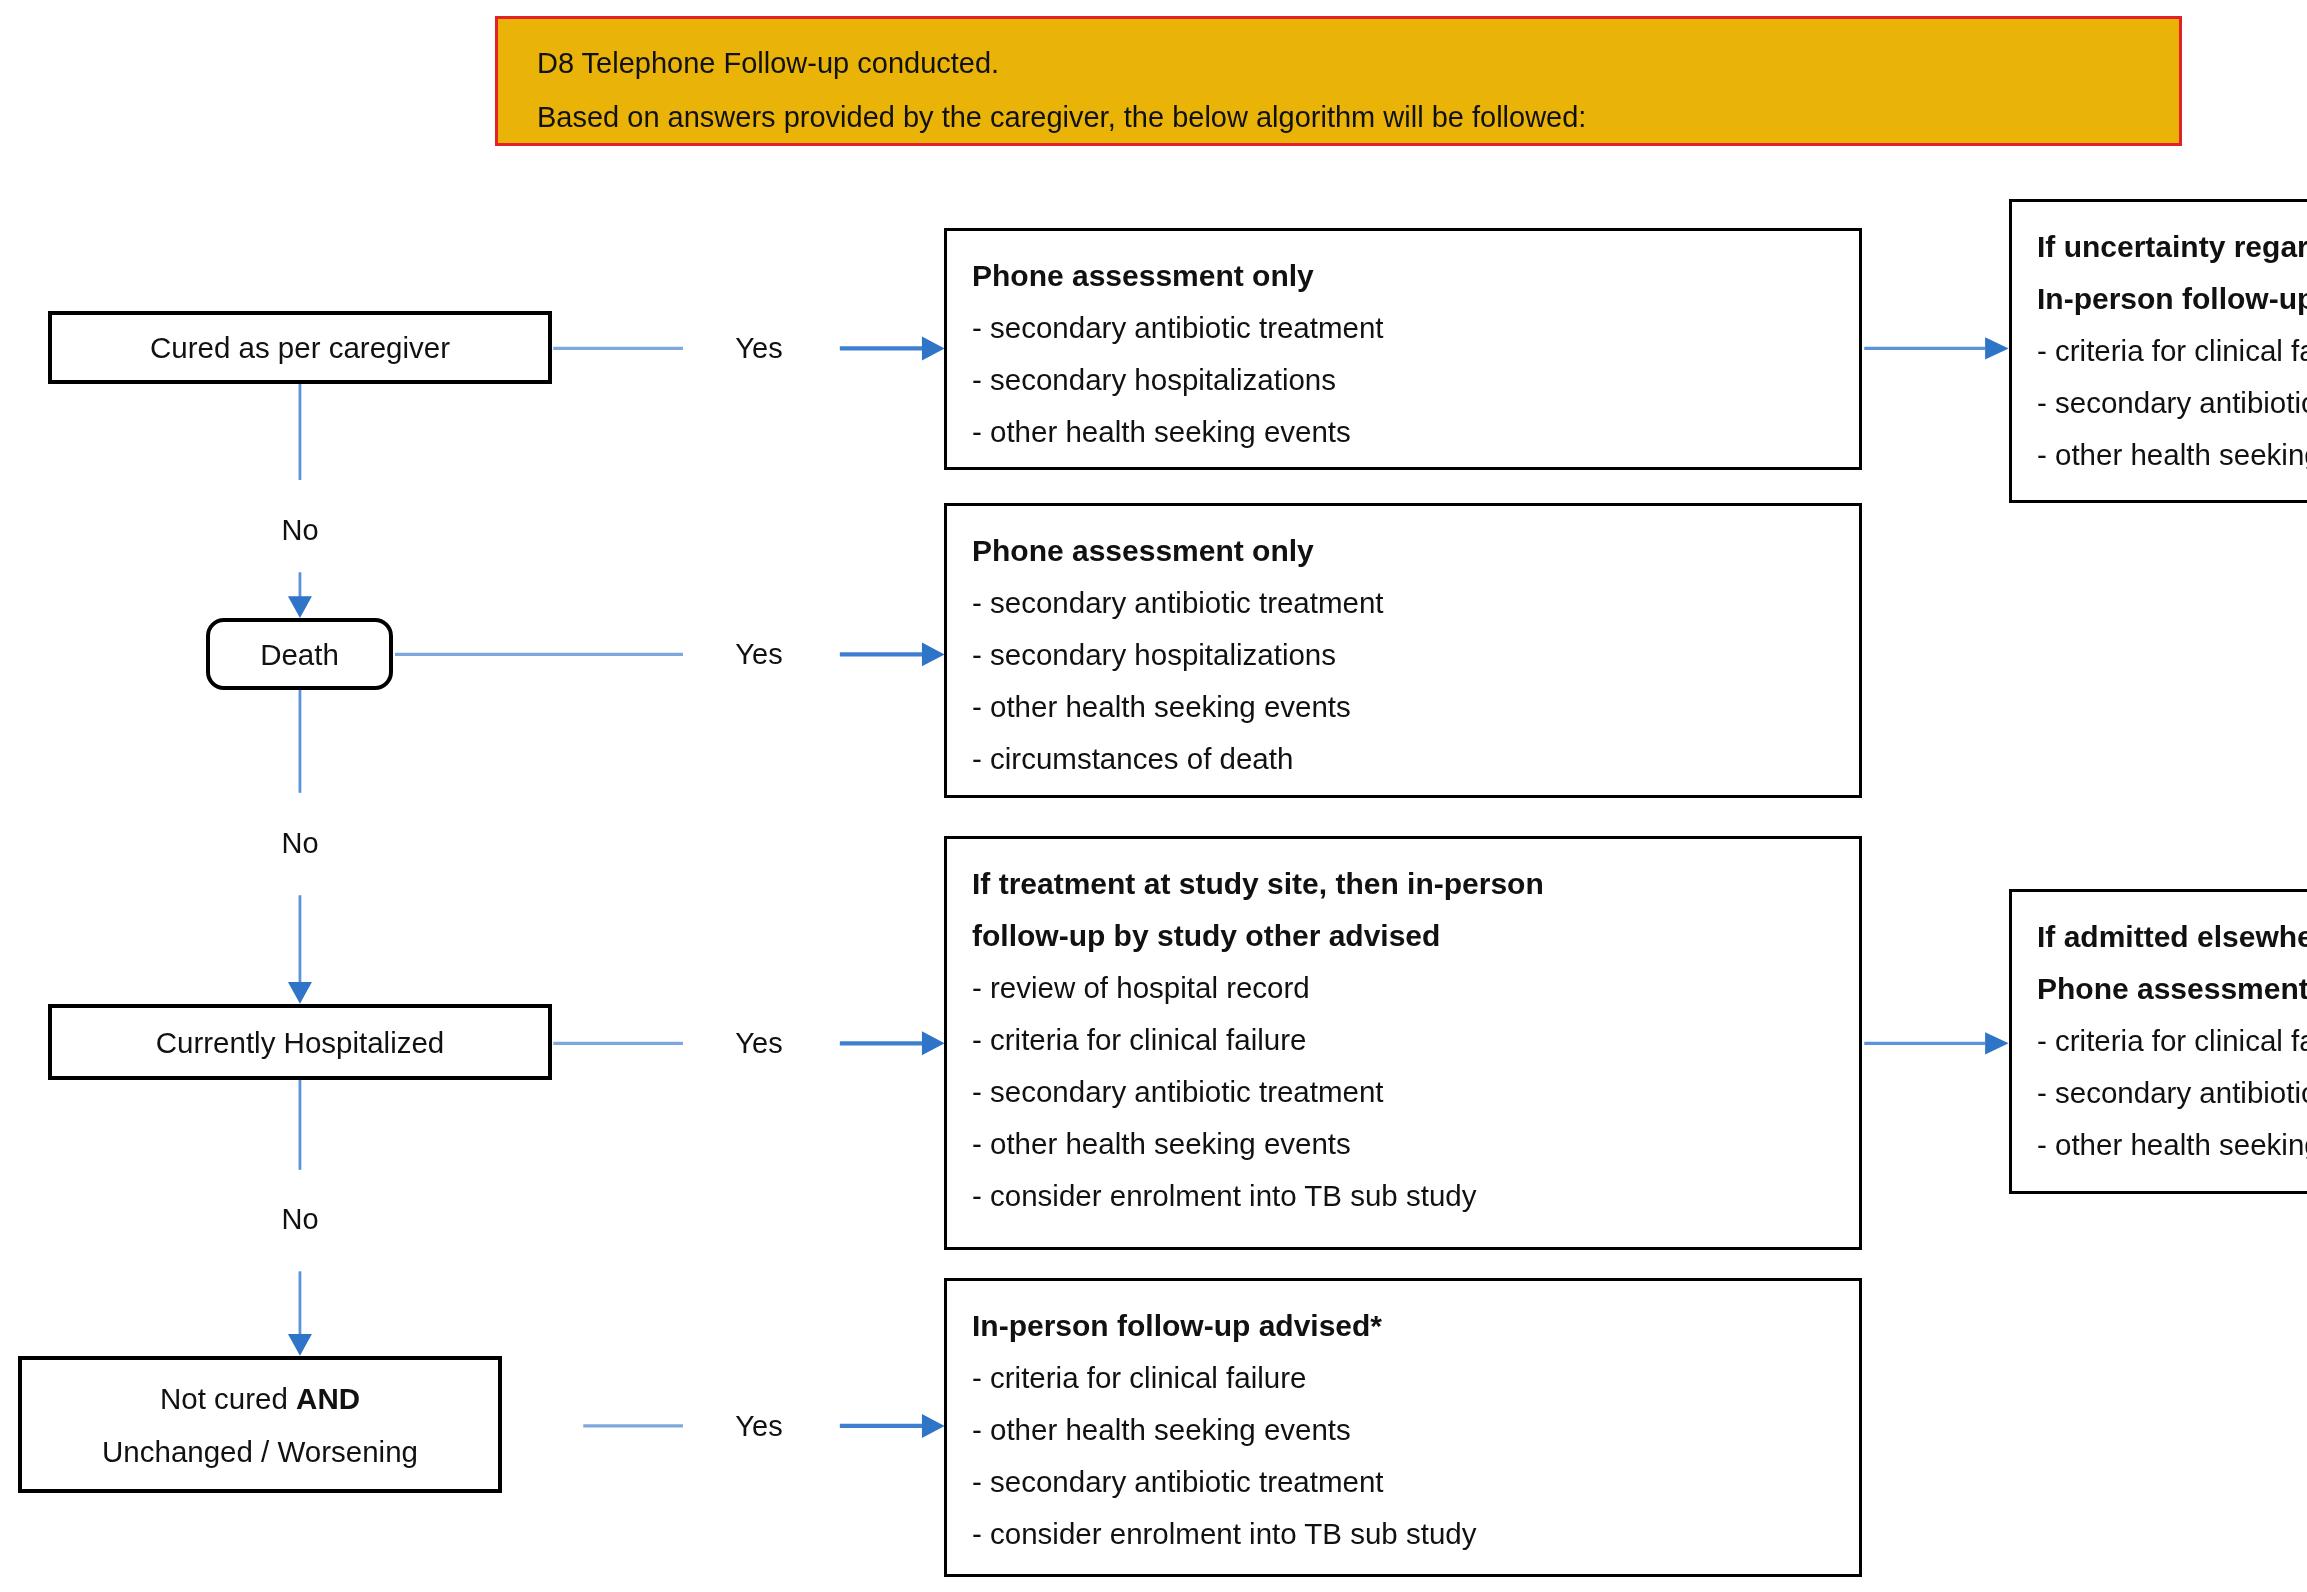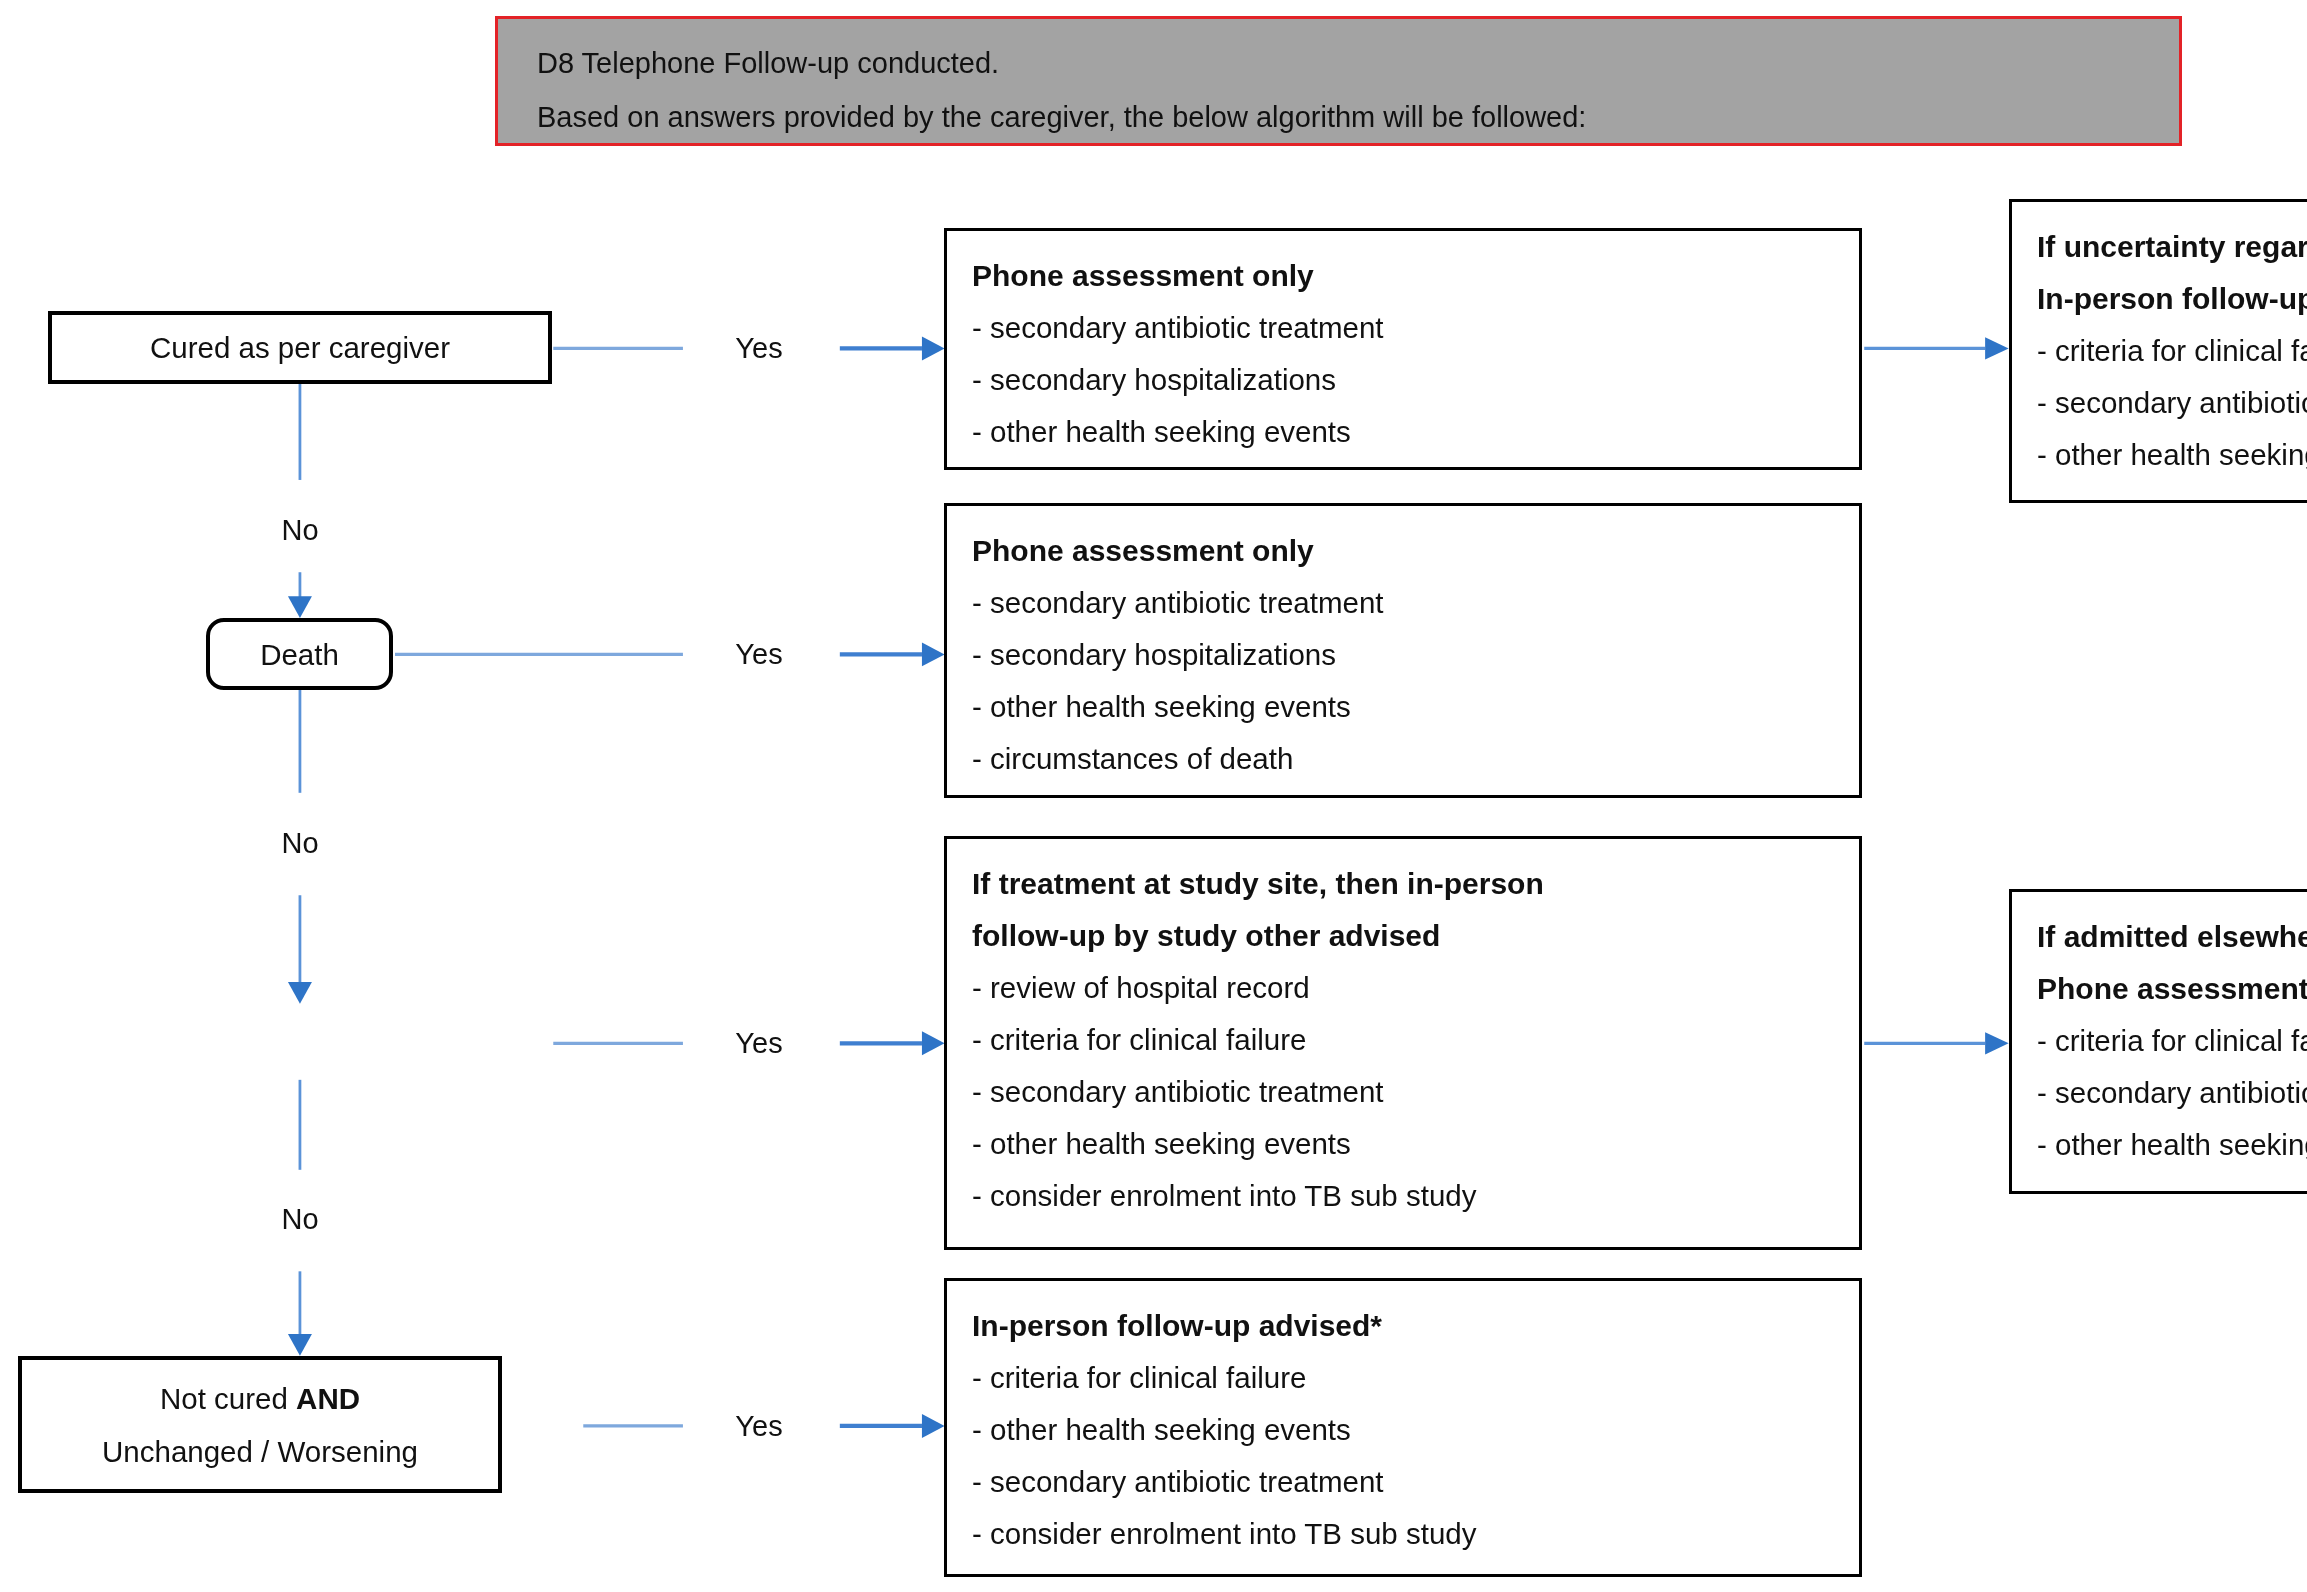--- a/index.html
+++ b/index.html
@@ -10,21 +10,21 @@
     color: var(--text, #111);
     background: var(--background, #fff);
     overflow: hidden;
   }
   .abs { position: absolute; box-sizing: border-box; }
 
   .header-note {
     border: 3.7px solid var(--header-border, #e32227);
     padding: 17px 28px 0 39px;
     font-size: 29px; line-height: 54px;
-    background: #a3a3a3;
+    background: #eab308;
   }
 
   .decision {
     border: 4.2px solid var(--node-border, #000);
     background: #fff;
     display: flex; flex-direction: column;
     align-items: center; justify-content: center;
     font-size: 29.5px; line-height: 53px;
     text-align: center;
   }
@@ -119,20 +119,23 @@
   </div>
 
   <div class="abs decision" style="left:48px; top:311px; width:504px; height:73px;">
     <div>Cured as per caregiver</div>
   </div>
 
   <div class="abs decision" style="left:206px; top:618px; width:187px; height:72px;border-radius:18px;">
     <div>Death</div>
   </div>
 
+  <div class="abs decision" style="left:48px; top:1004px; width:504px; height:76px;">
+    <div>Currently Hospitalized</div>
+  </div>
 
   <div class="abs decision" style="left:18px; top:1356px; width:484px; height:137px;">
     <div><span>Not cured </span><b>AND</b></div>
     <div>Unchanged / Worsening</div>
   </div>
 
   <div class="abs content-box" style="left:944px; top:228px; width:918px; height:242px;">
     <div class="title">Phone assessment only</div>
     <div>- secondary antibiotic treatment</div>
     <div>- secondary hospitalizations</div>

